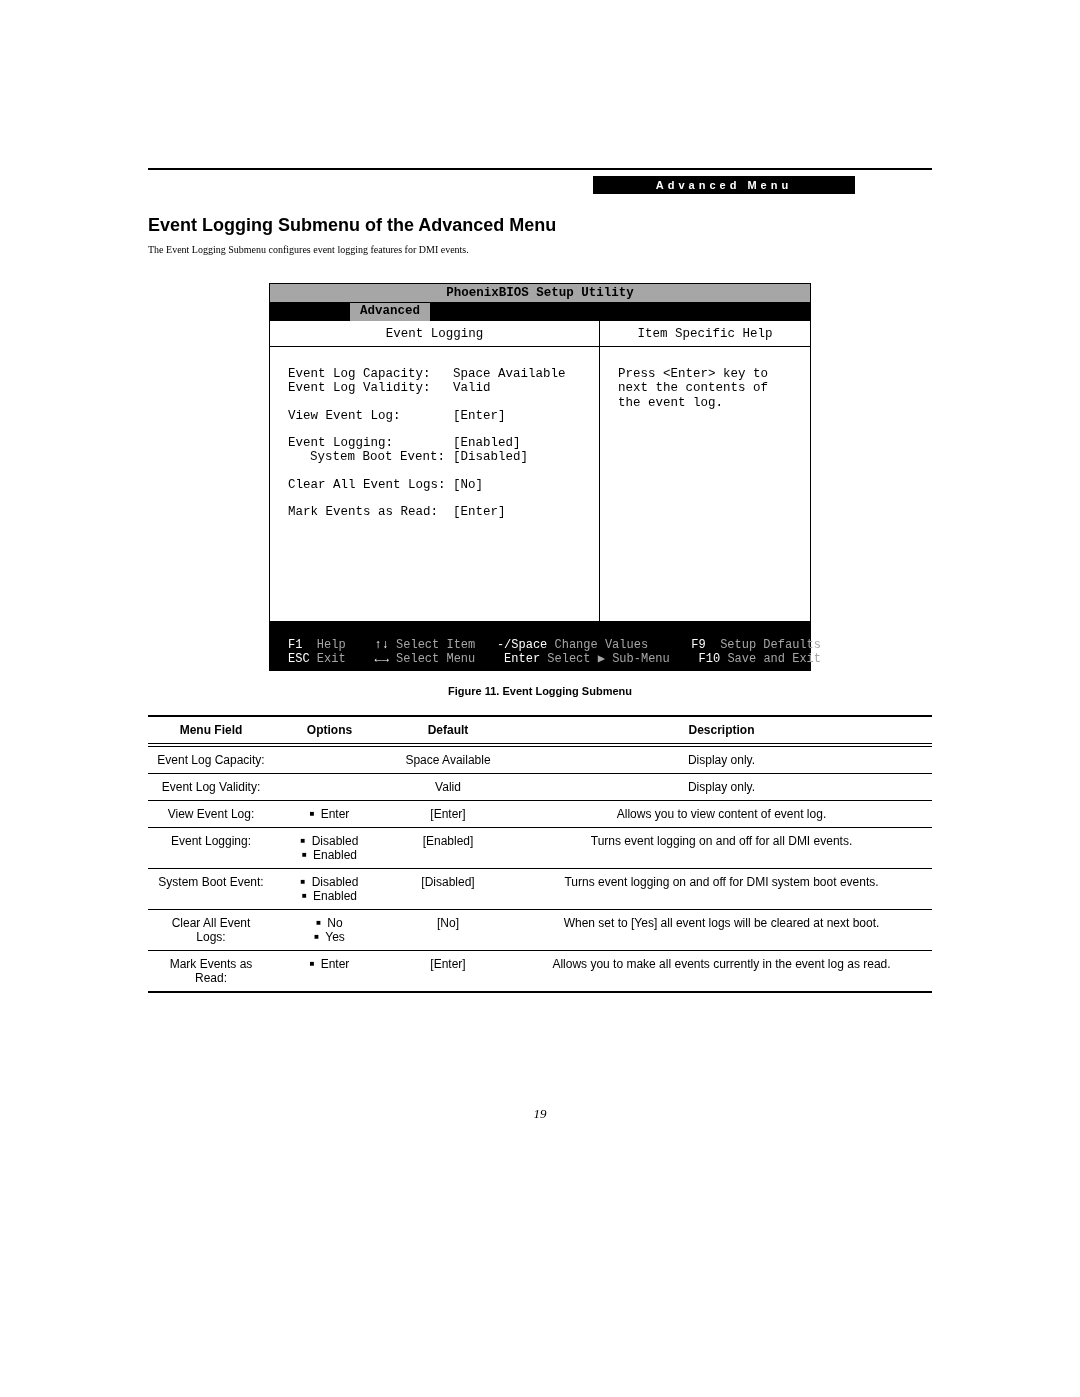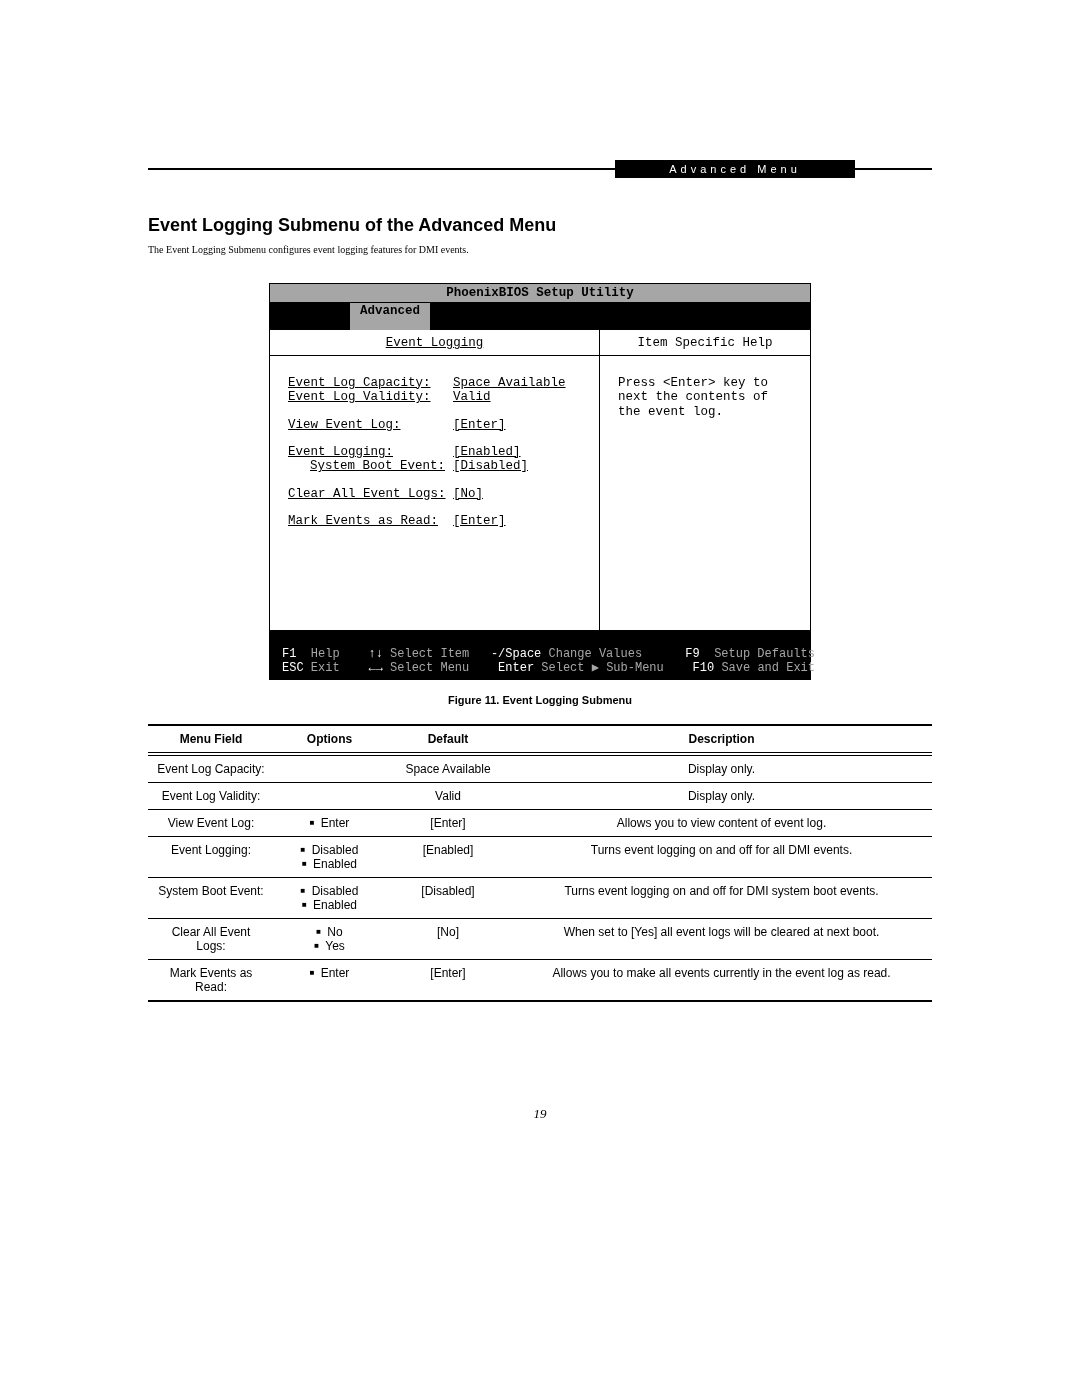--- a/index.html
+++ b/index.html
@@ -17,28 +17,28 @@
     padding: 168px 148px 50px 148px;
   }
   .header-rule {
     height: 2px;
     background: #000;
   }
   .header-tag {
     background: #000;
     color: #fff;
     font-family: Arial, Helvetica, sans-serif;
-    font-weight: normal;
+    font-weight: bold;
     letter-spacing: 4px;
     font-size: 11px;
     padding: 3px 30px 3px 30px;
-    width: 240px;
+    width: 262px;
     box-sizing: border-box;
     position: absolute;
-    top: 160px;
+    top: 176px;
     right: 225px;
     text-align: center;
   }
   h1.section-title {
     font-family: Arial, Helvetica, sans-serif;
     font-weight: bold;
     font-size: 18px;
     margin: 45px 0 8px 0;
   }
   p.intro {
@@ -60,38 +60,37 @@
     color: #000;
     text-align: center;
     font-weight: bold;
     padding: 2px 13px;
     border-bottom: 1px solid #000;
   }
   .bios-tabs {
     background: #000;
     color: #000;
     display: flex;
-    height: 27px;
+    height: 18px;
   }
   .bios-tab {
     background: #a6a6a6;
     padding: 1px 10px;
     margin-left: 80px;
     font-weight: bold;
   }
   .bios-body {
     display: flex;
     border-bottom: 1px solid #000;
     height: 300px;
   }
   .bios-left {
     flex: 0 0 330px;
     border-right: 1px solid #000;
     box-sizing: border-box;
-    text-decoration: underline;
   }
   .bios-right {
     flex: 1;
     box-sizing: border-box;
   }
   .bios-pane-title {
     text-align: center;
     padding: 6px 0 4px 0;
     border-bottom: 1px solid #000;
   }
@@ -102,21 +101,21 @@
     display: flex;
     white-space: pre;
   }
   .bios-label { width: 165px; }
   .bios-label.indent { padding-left: 22px; width: 143px; }
   .bios-gap { height: 13px; }
   .bios-help-text { padding: 20px 16px 0 18px; }
   .bios-footer {
     background: #000;
     color: #a6a6a6;
-    padding: 3px 12px;
+    padding: 3px 18px;
     white-space: pre;
     font-size: 12px;
   }
   .bios-footer .key { color: #fff; display:inline-block; }
 
   .figcap {
     text-align: center;
     font-family: Arial, Helvetica, sans-serif;
     font-weight: bold;
     font-size: 11px;

